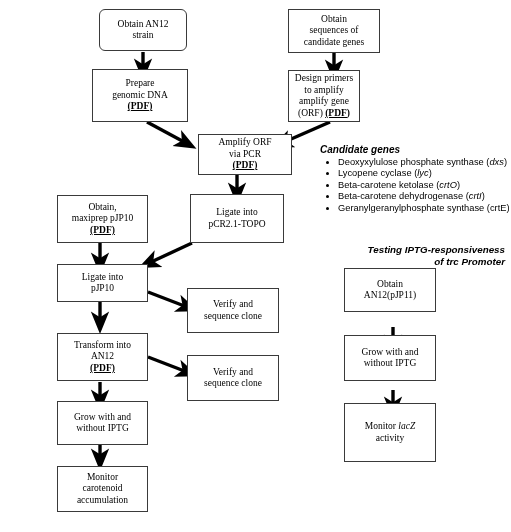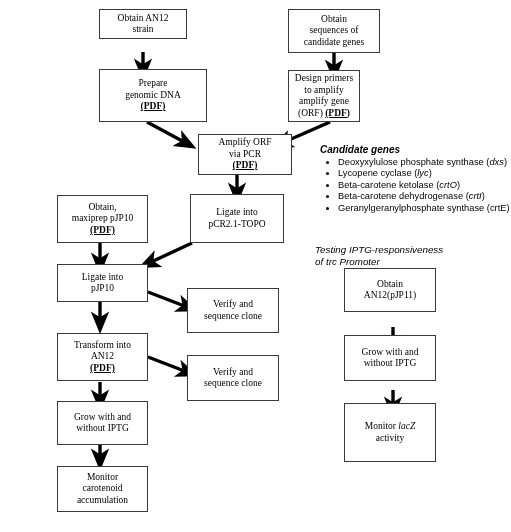--- a/index.html
+++ b/index.html
@@ -51,24 +51,24 @@
   .genes-list {
     list-style: disc;
     margin: 1px 0 0 0;
     padding-left: 18px;
     font-size: 9.3px;
     line-height: 11.4px;
   }
   .genes-list li { margin: 0; padding: 0; }
   .testing-title {
     font-size: 9.8px;
-    font-weight: normal;
+    font-weight: bold;
     font-style: italic;
     line-height: 12px;
-    text-align: left;
+    text-align: right;
   }
 
   svg.arrows {
     position: absolute;
     left: 0; top: 0;
     width: 511px;
     height: 532px;
     pointer-events: none;
   }
 </style>
@@ -94,28 +94,28 @@
       <line x1="148" y1="292" x2="187" y2="307"></line>
       <line x1="100" y1="302" x2="100" y2="322"></line>
       <line x1="148" y1="357" x2="187" y2="372"></line>
       <line x1="100" y1="382" x2="100" y2="400"></line>
       <line x1="100" y1="441" x2="100" y2="459"></line>
       <line x1="393" y1="327" x2="393" y2="345"></line>
       <line x1="393" y1="390" x2="393" y2="407"></line>
     </g>
   </svg>
 
-  <div class="box" style="left:99px;  top:9px;   width:88px;  height:30px;">
+  <div class="box" style="left:99px;  top:9px;   width:88px;  height:42px;border-radius:6px;">
     <span>
       <span class="ln">Obtain AN12</span>
       <span class="ln">strain</span>
     </span>
   </div>
 
-  <div class="box" style="left:99px;  top:69px;  width:108px;  height:53px;">
+  <div class="box" style="left:92px;  top:69px;  width:96px;  height:53px;">
     <span>
       <span class="ln">Prepare</span>
       <span class="ln">genomic DNA</span>
       <span class="ln pdf">(PDF)</span>
     </span>
   </div>
 
   <div class="box" style="left:288px; top:9px;   width:92px;  height:44px;">
     <span>
       <span class="ln">Obtain</span>

